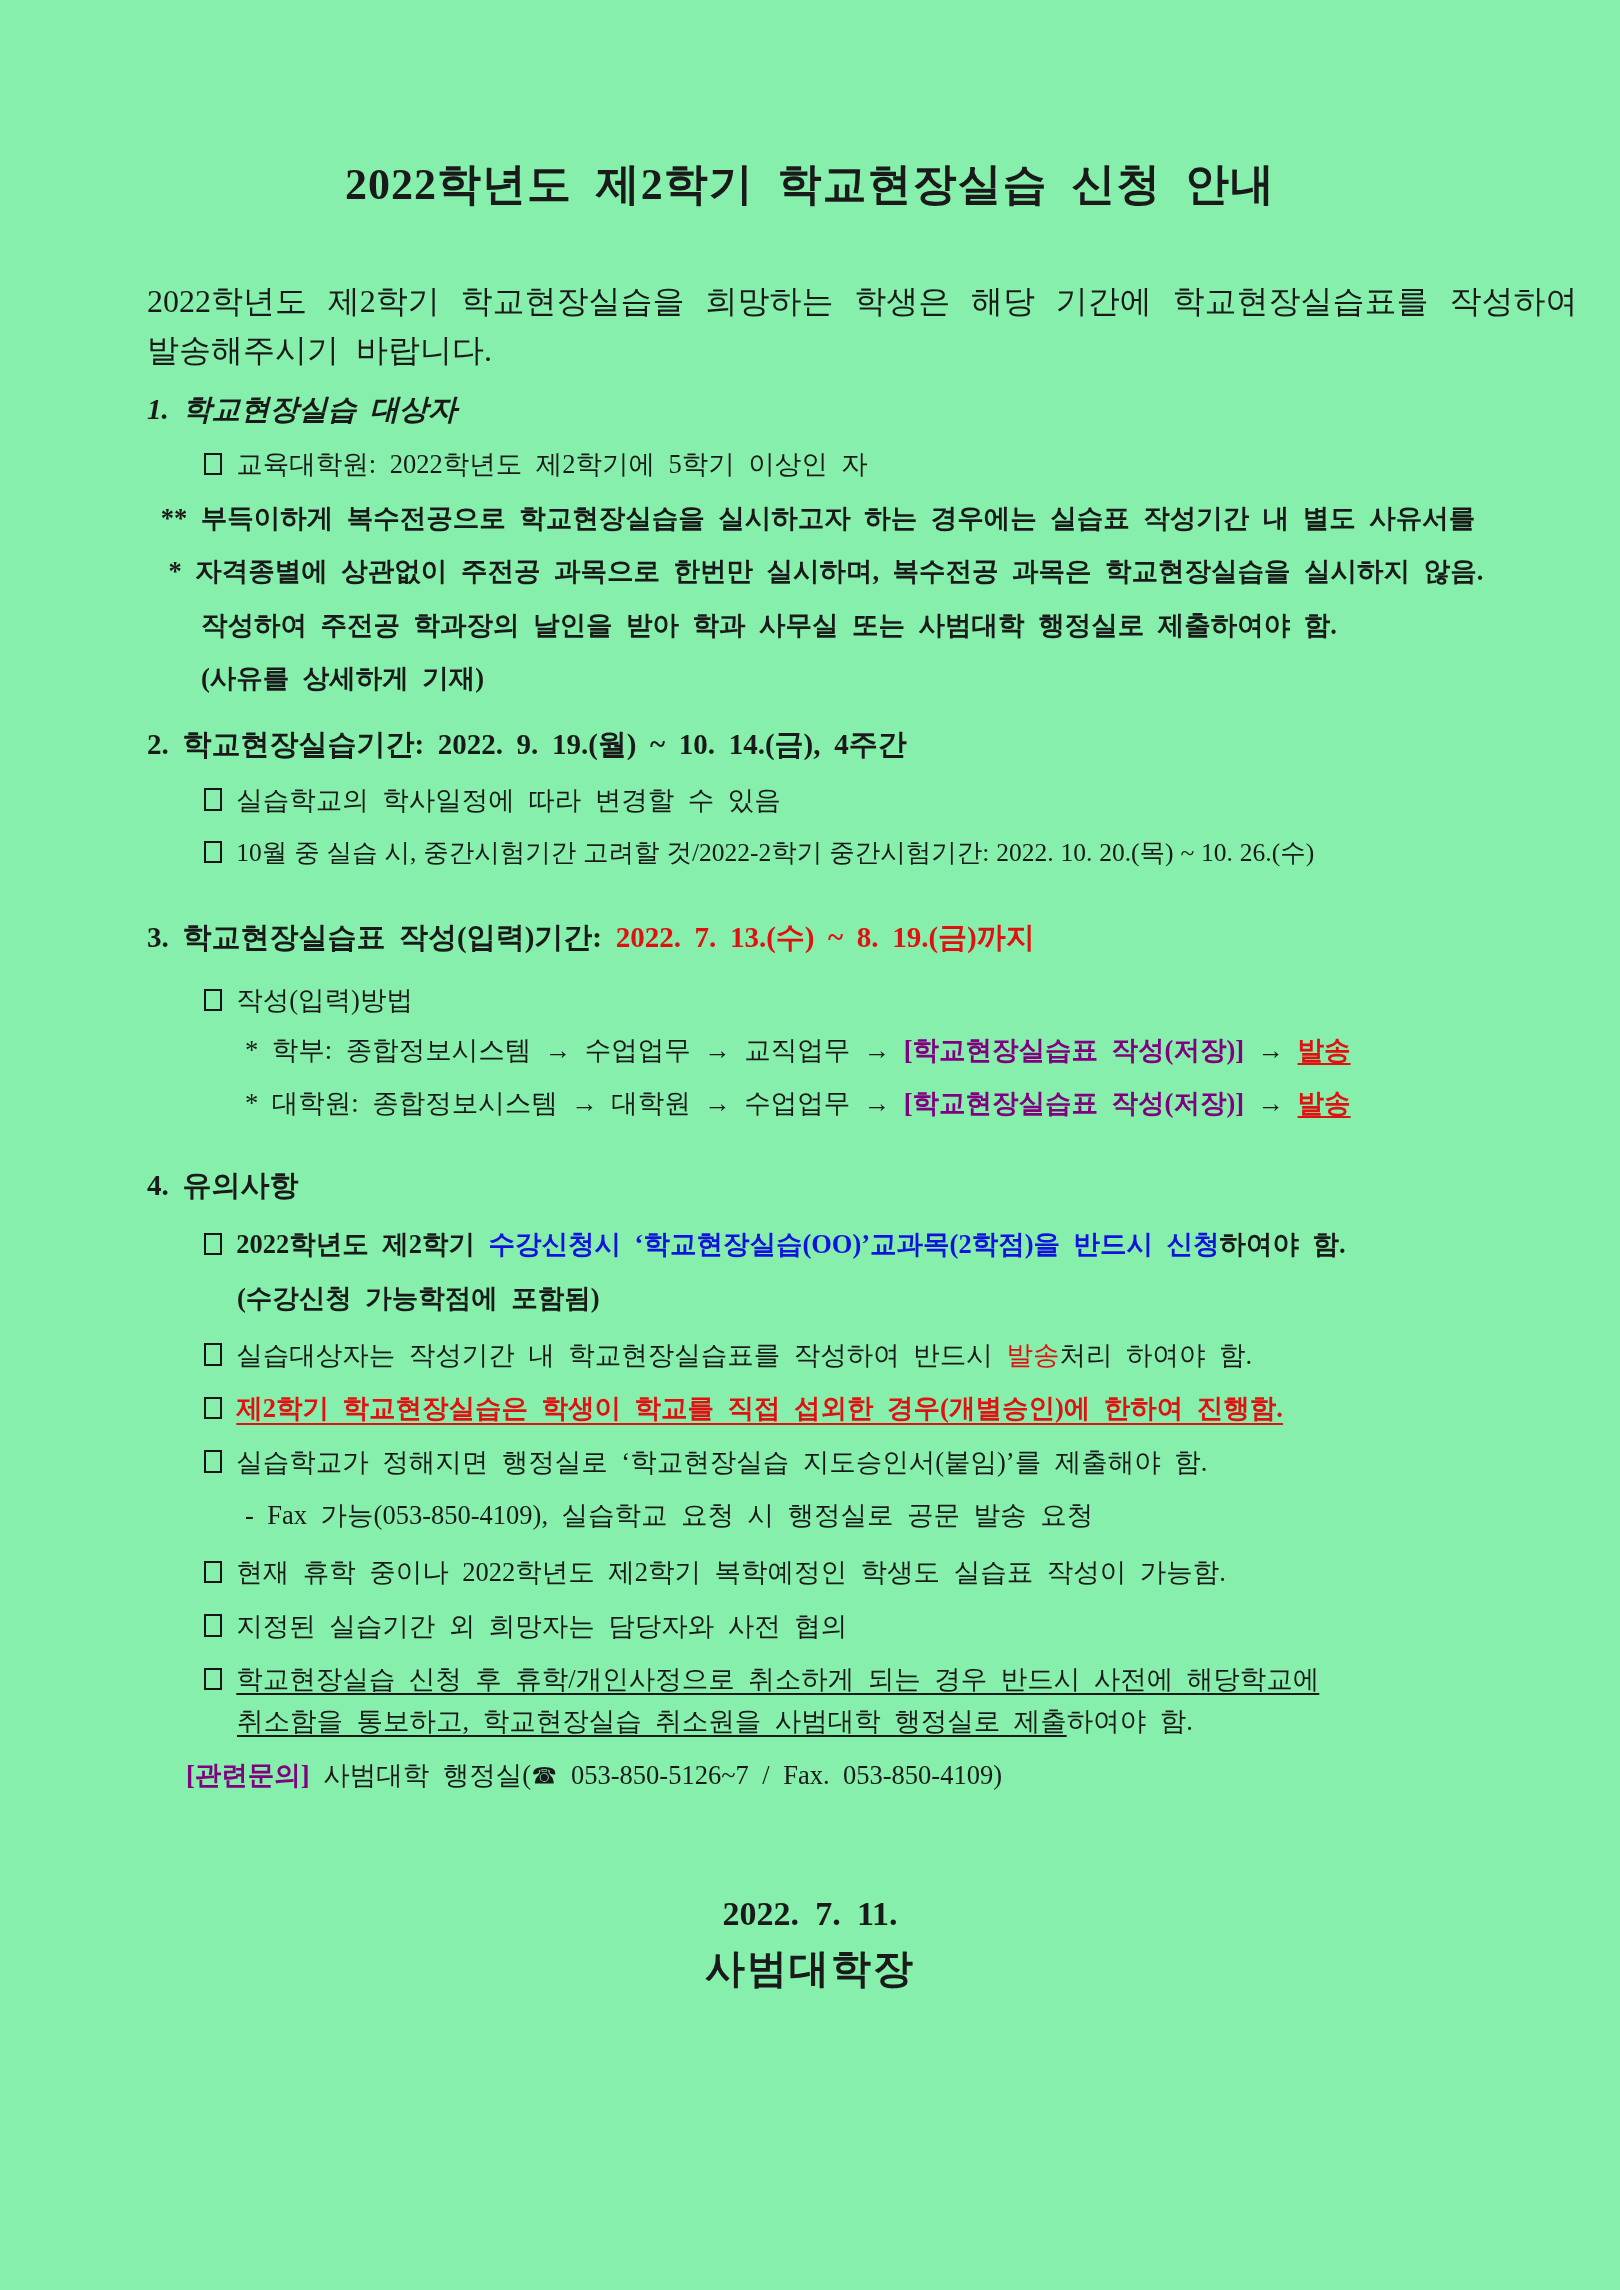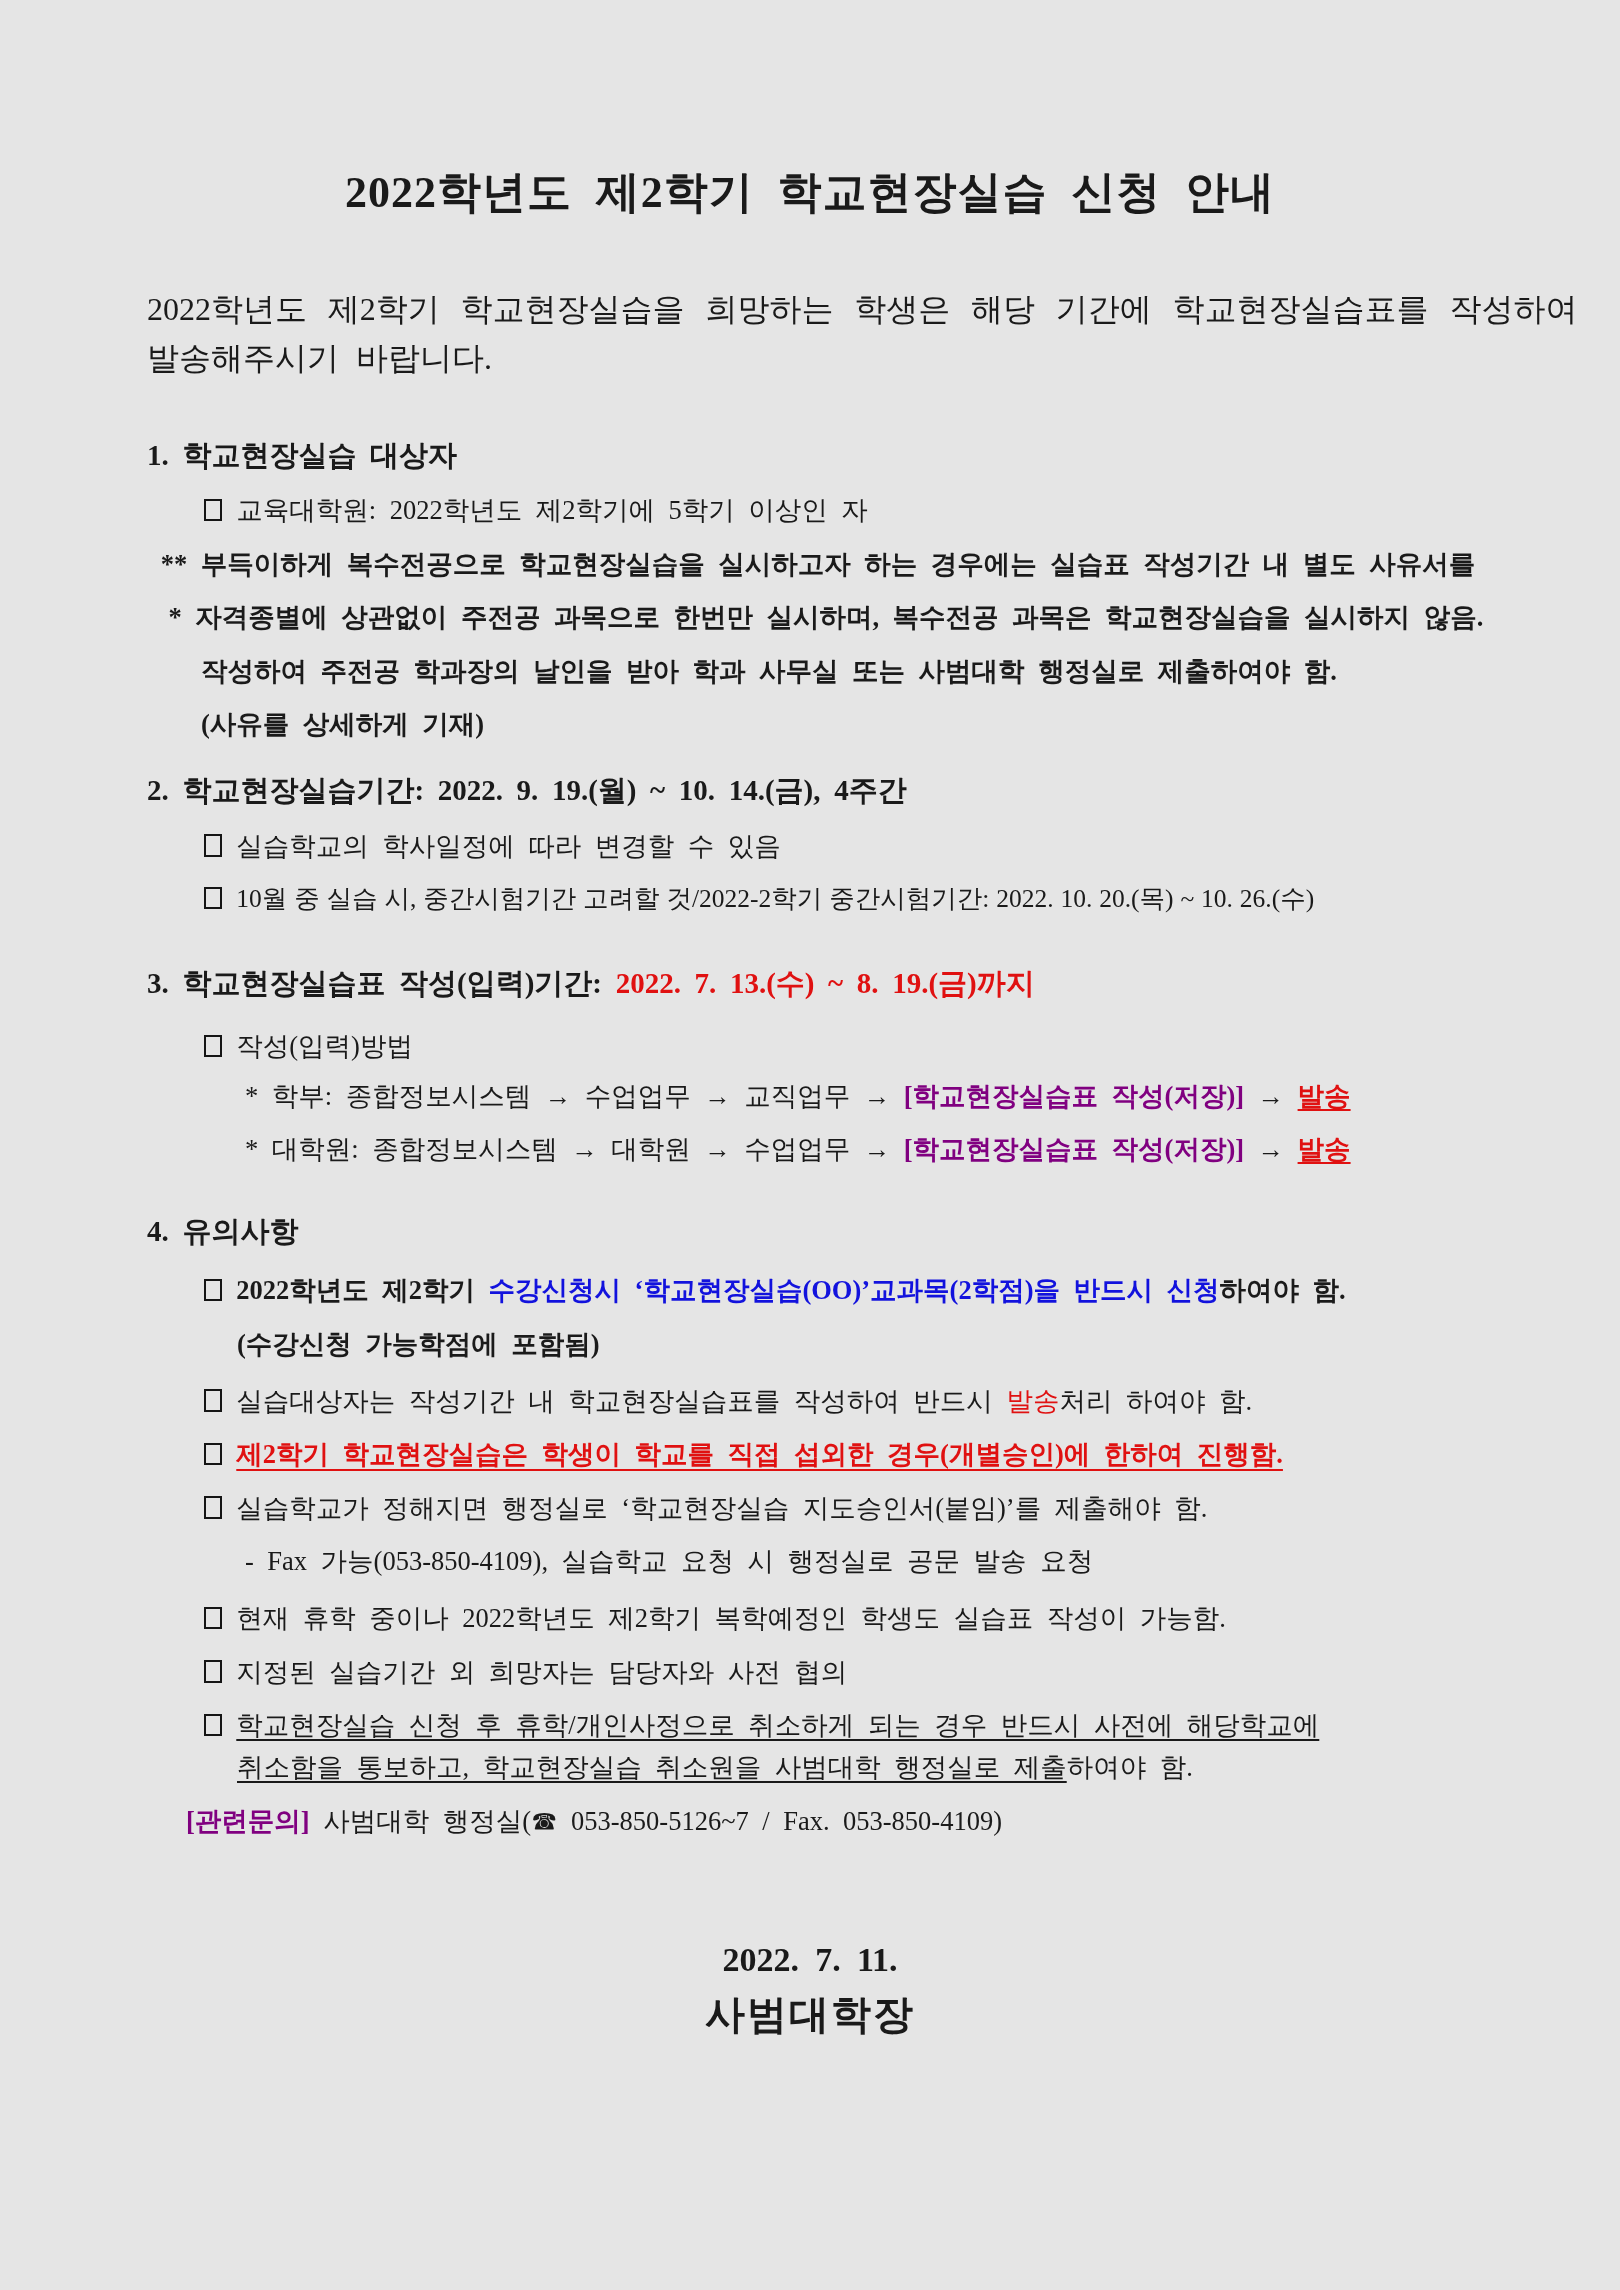--- a/index.html
+++ b/index.html
@@ -1,24 +1,24 @@
 <!DOCTYPE html>
 <html><head>
 <meta charset="utf-8">
 <style>
   html, body { margin: 0; padding: 0; background: #ffffff; }
   .page {
     position: relative;
     width: 1620px;
     height: 2291px;
     box-sizing: border-box;
-    background: #e5e5e5;
+    background: #86efac;
     font-family: "Liberation Serif", "DejaVu Serif", serif;
     color: #1a1a1a;
-    padding: 8px 147px 0 147px;
+    padding: 0 147px 0 147px;
     overflow: hidden;
   }
   .title {
     padding-top: 155px;
     text-align: center;
     font-size: 44px;
     font-weight: bold;
     letter-spacing: 1px;
     word-spacing: 11.8px;
     white-space: nowrap;
@@ -31,21 +31,21 @@
   }
   .intro1 { margin-top: 73px; }
   .intro2 { margin-top: 19.6px; word-spacing: 0.28em; }
   .sec {
     font-size: 29px;
     line-height: 31px;
     font-weight: bold;
     white-space: nowrap;
     word-spacing: 0.22em;
   }
-  .sec1 { margin-top: 67px; }
+  .sec1 { margin-top: 29px; font-style: italic; }
   .sec2 { margin-top: 37px; }
   .sec3 { margin-top: 55px; }
   .sec4 { margin-top: 53px; }
   .line {
     font-size: 26.5px;
     line-height: 28px;
     margin-top: 25.5px;
     white-space: nowrap;
     word-spacing: 0.26em;
   }

